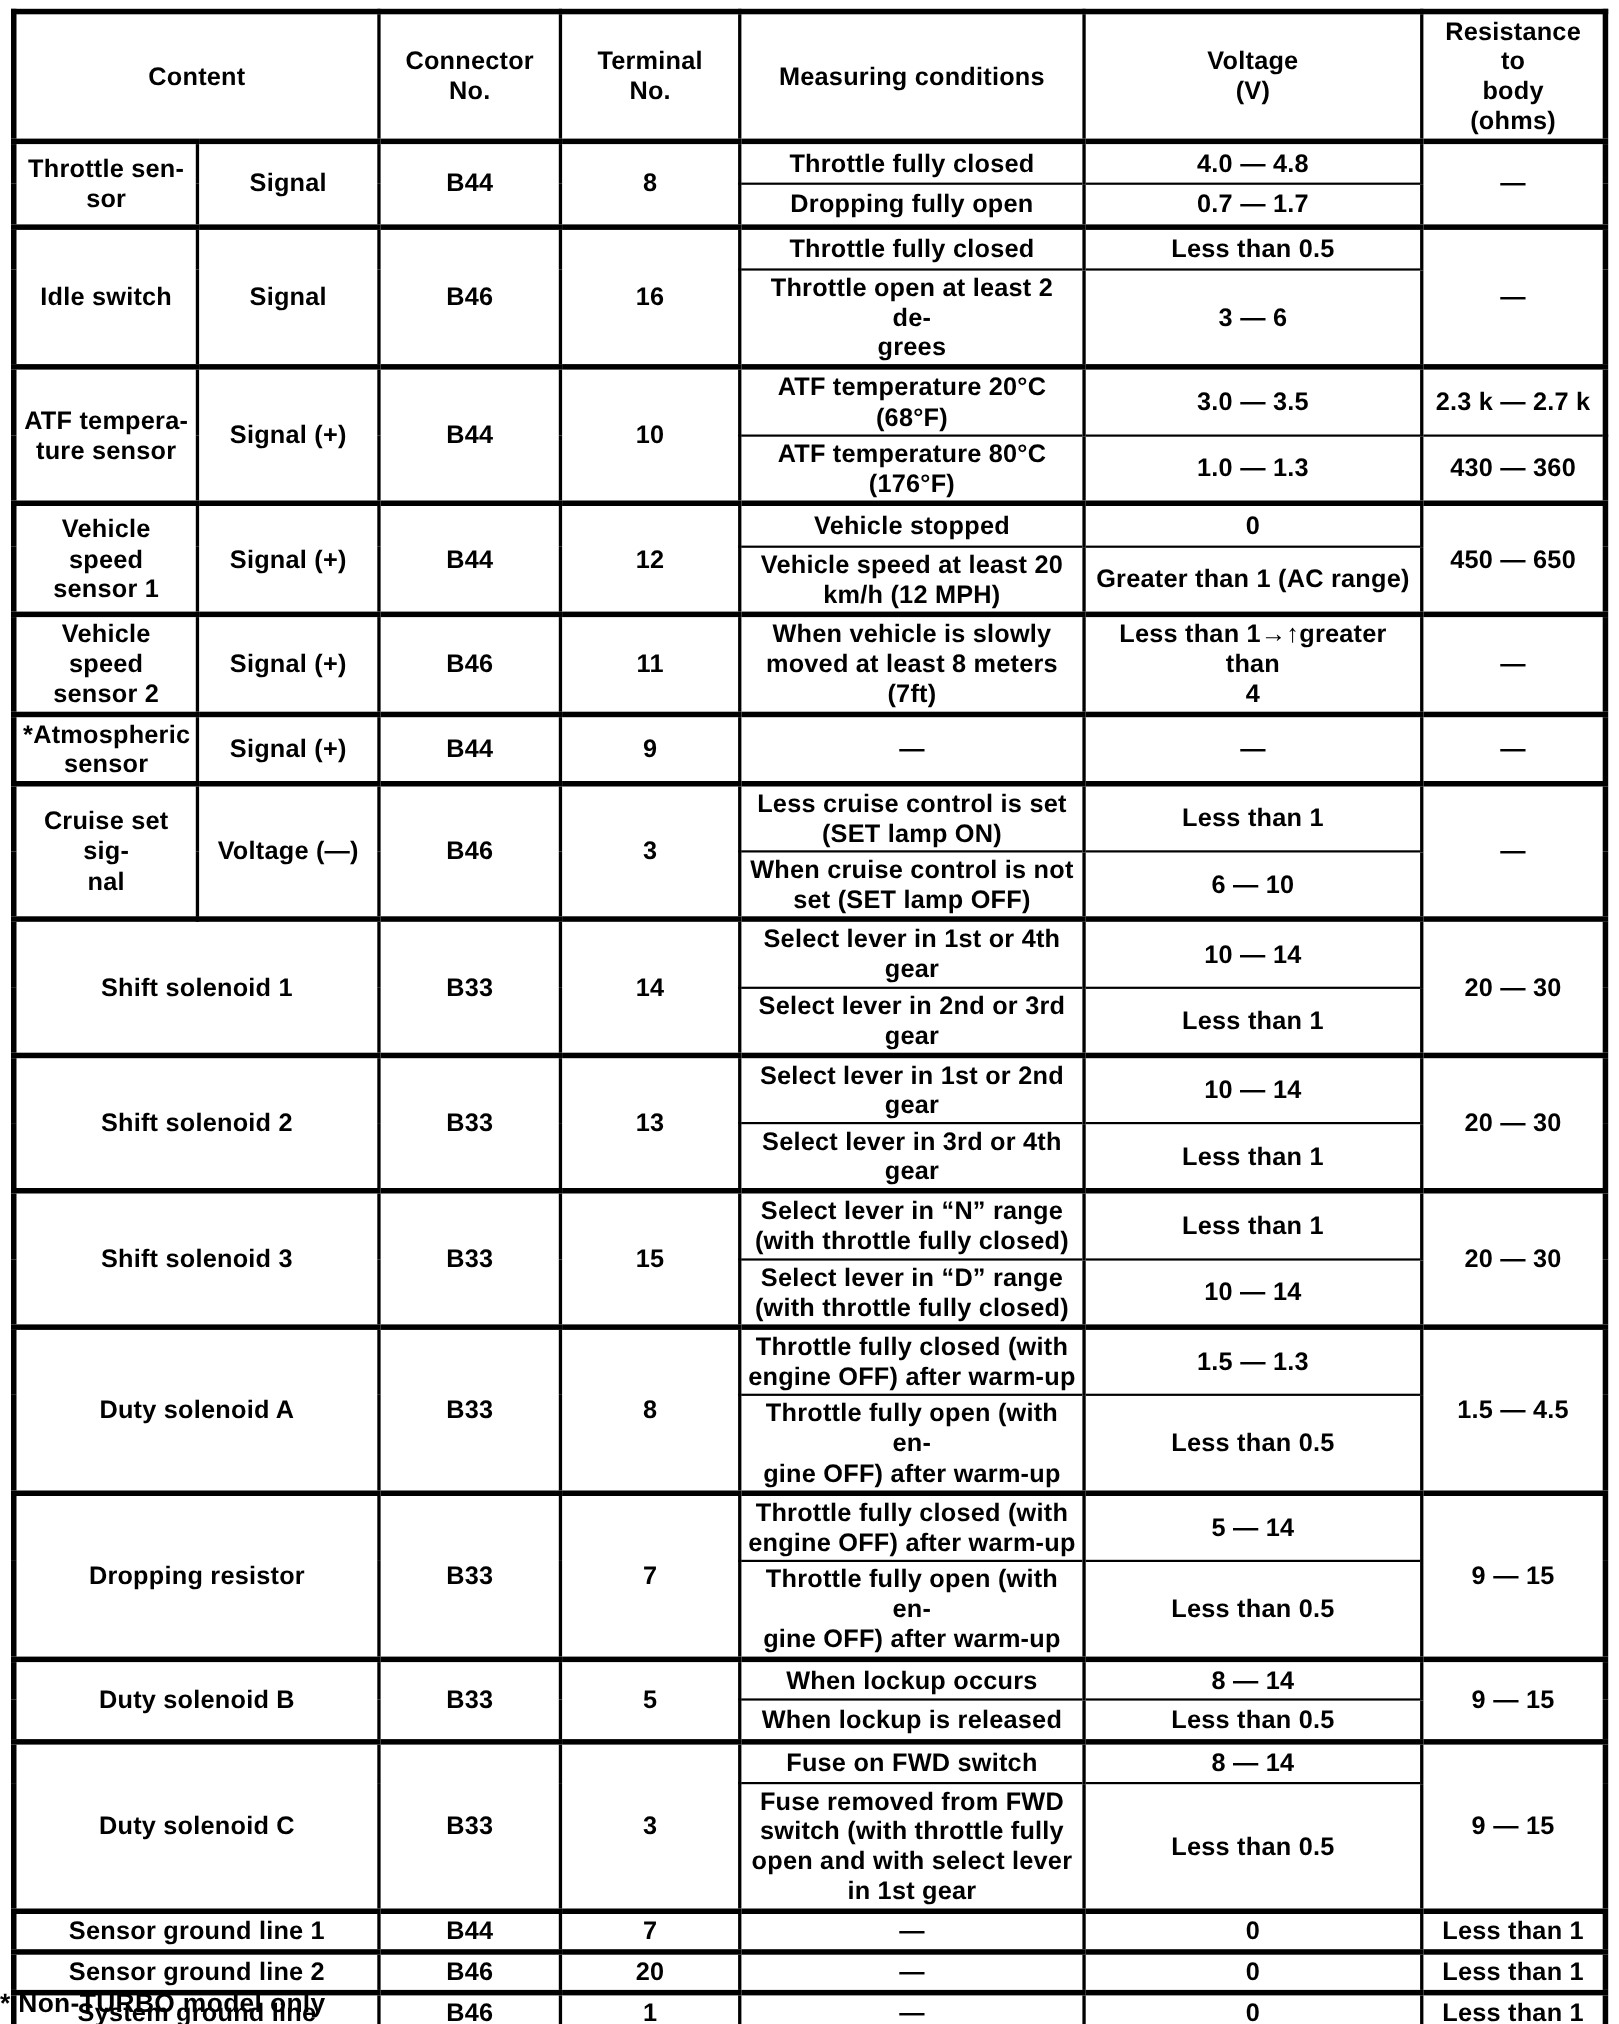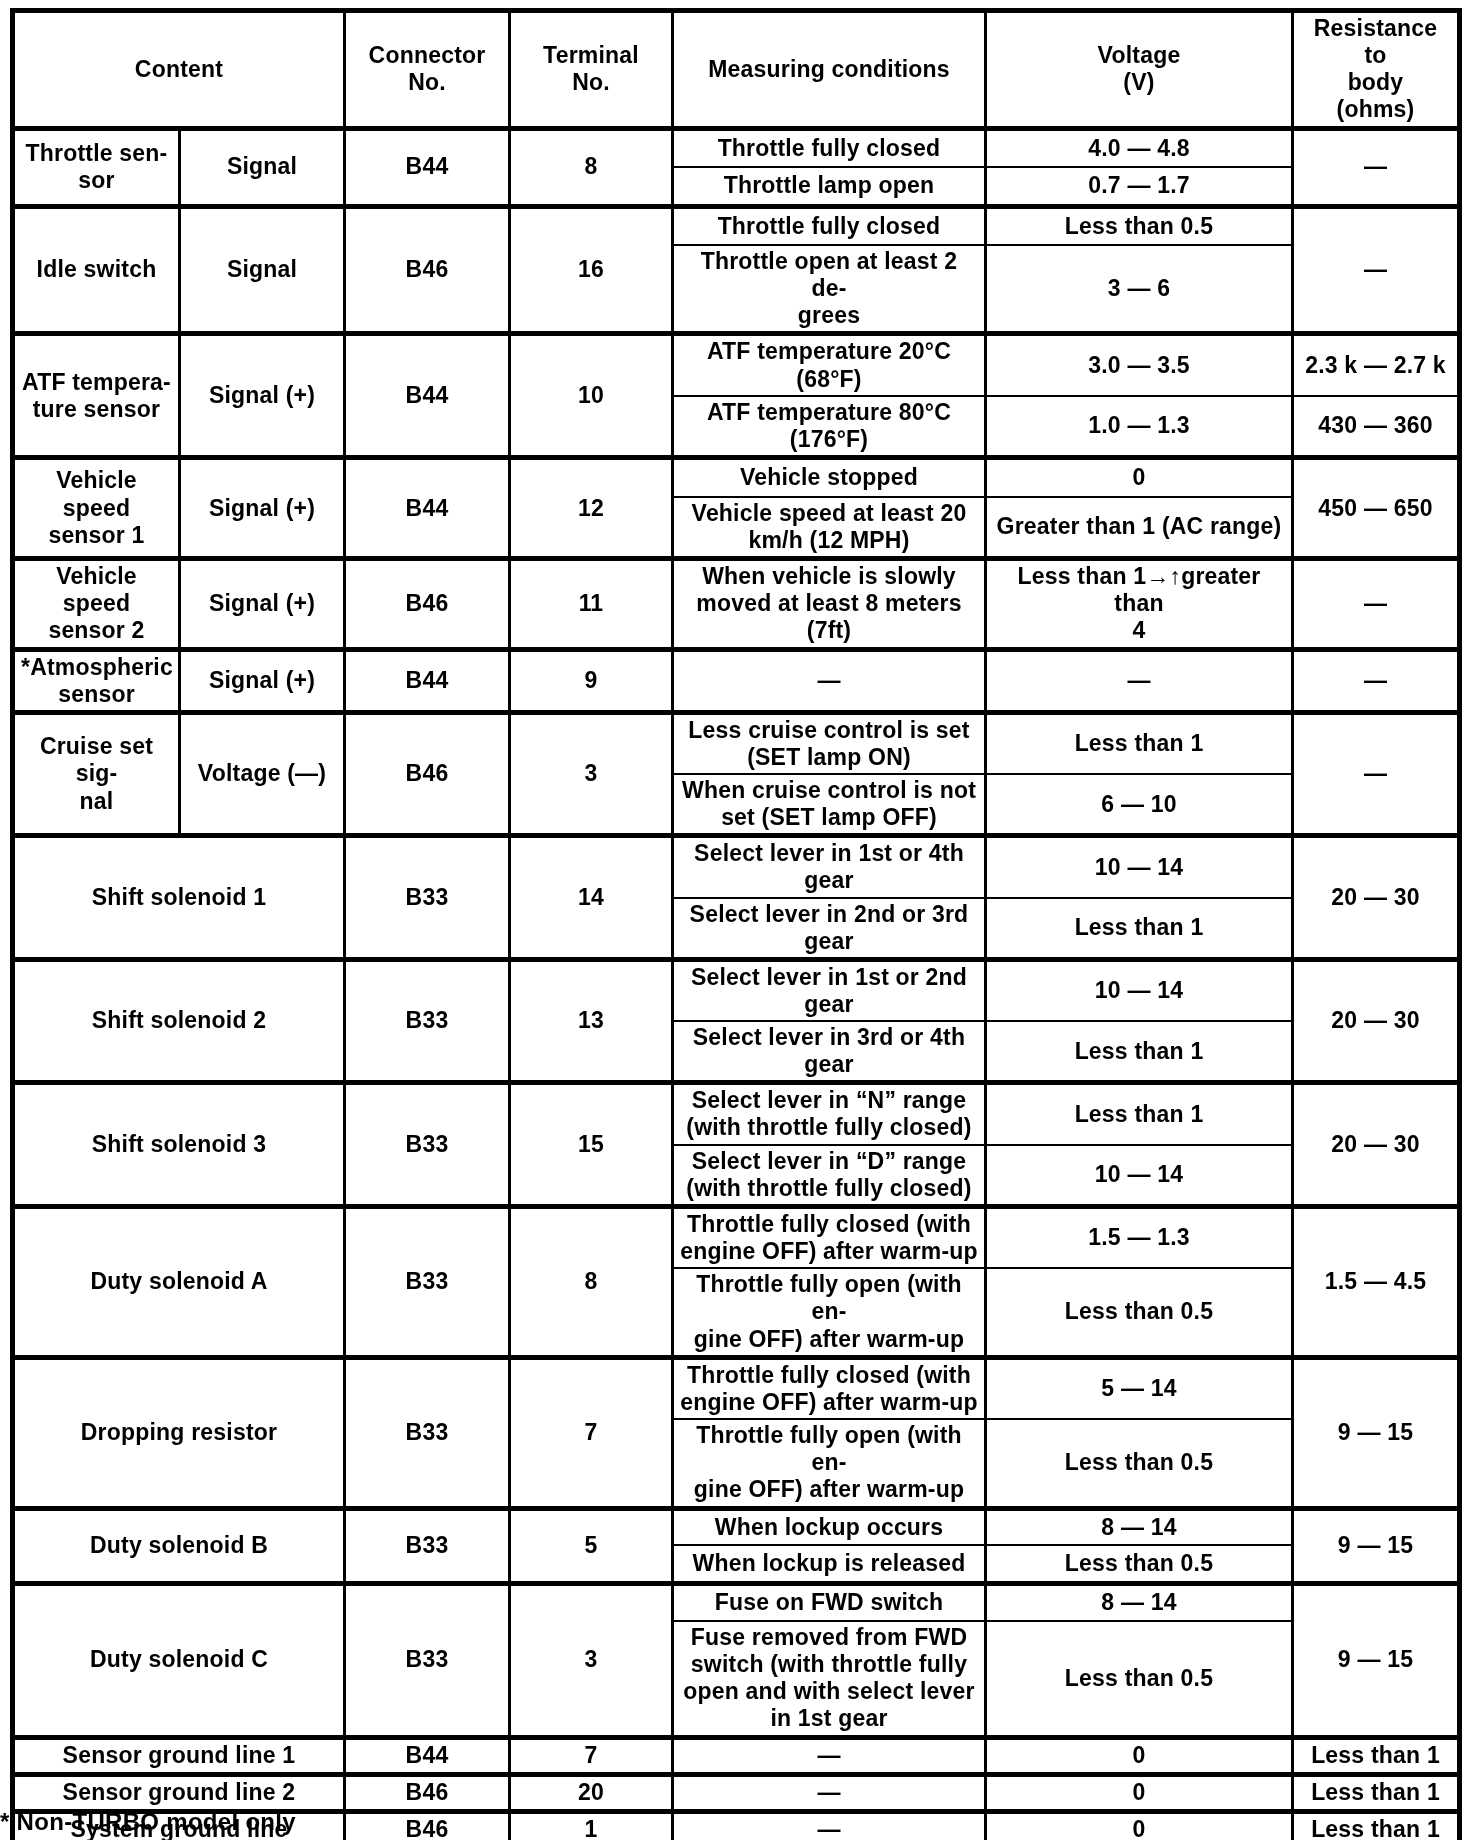--- a/index.html
+++ b/index.html
@@ -67,21 +67,21 @@
     <td rowspan="2">Throttle sen-
 sor</td>
     <td rowspan="2">Signal</td>
     <td rowspan="2">B44</td>
     <td rowspan="2">8</td>
     <td>Throttle fully closed</td>
     <td>4.0 — 4.8</td>
     <td rowspan="2">—</td>
   </tr>
   <tr style="height:39px">
-    <td>Throttle lamp open</td>
+    <td>Dropping fully open</td>
     <td>0.7 — 1.7</td>
   </tr>
 
   <tr class="g" style="height:39px">
     <td rowspan="2">Idle switch</td>
     <td rowspan="2">Signal</td>
     <td rowspan="2">B46</td>
     <td rowspan="2">16</td>
     <td>Throttle fully closed</td>
     <td>Less than 0.5</td>

